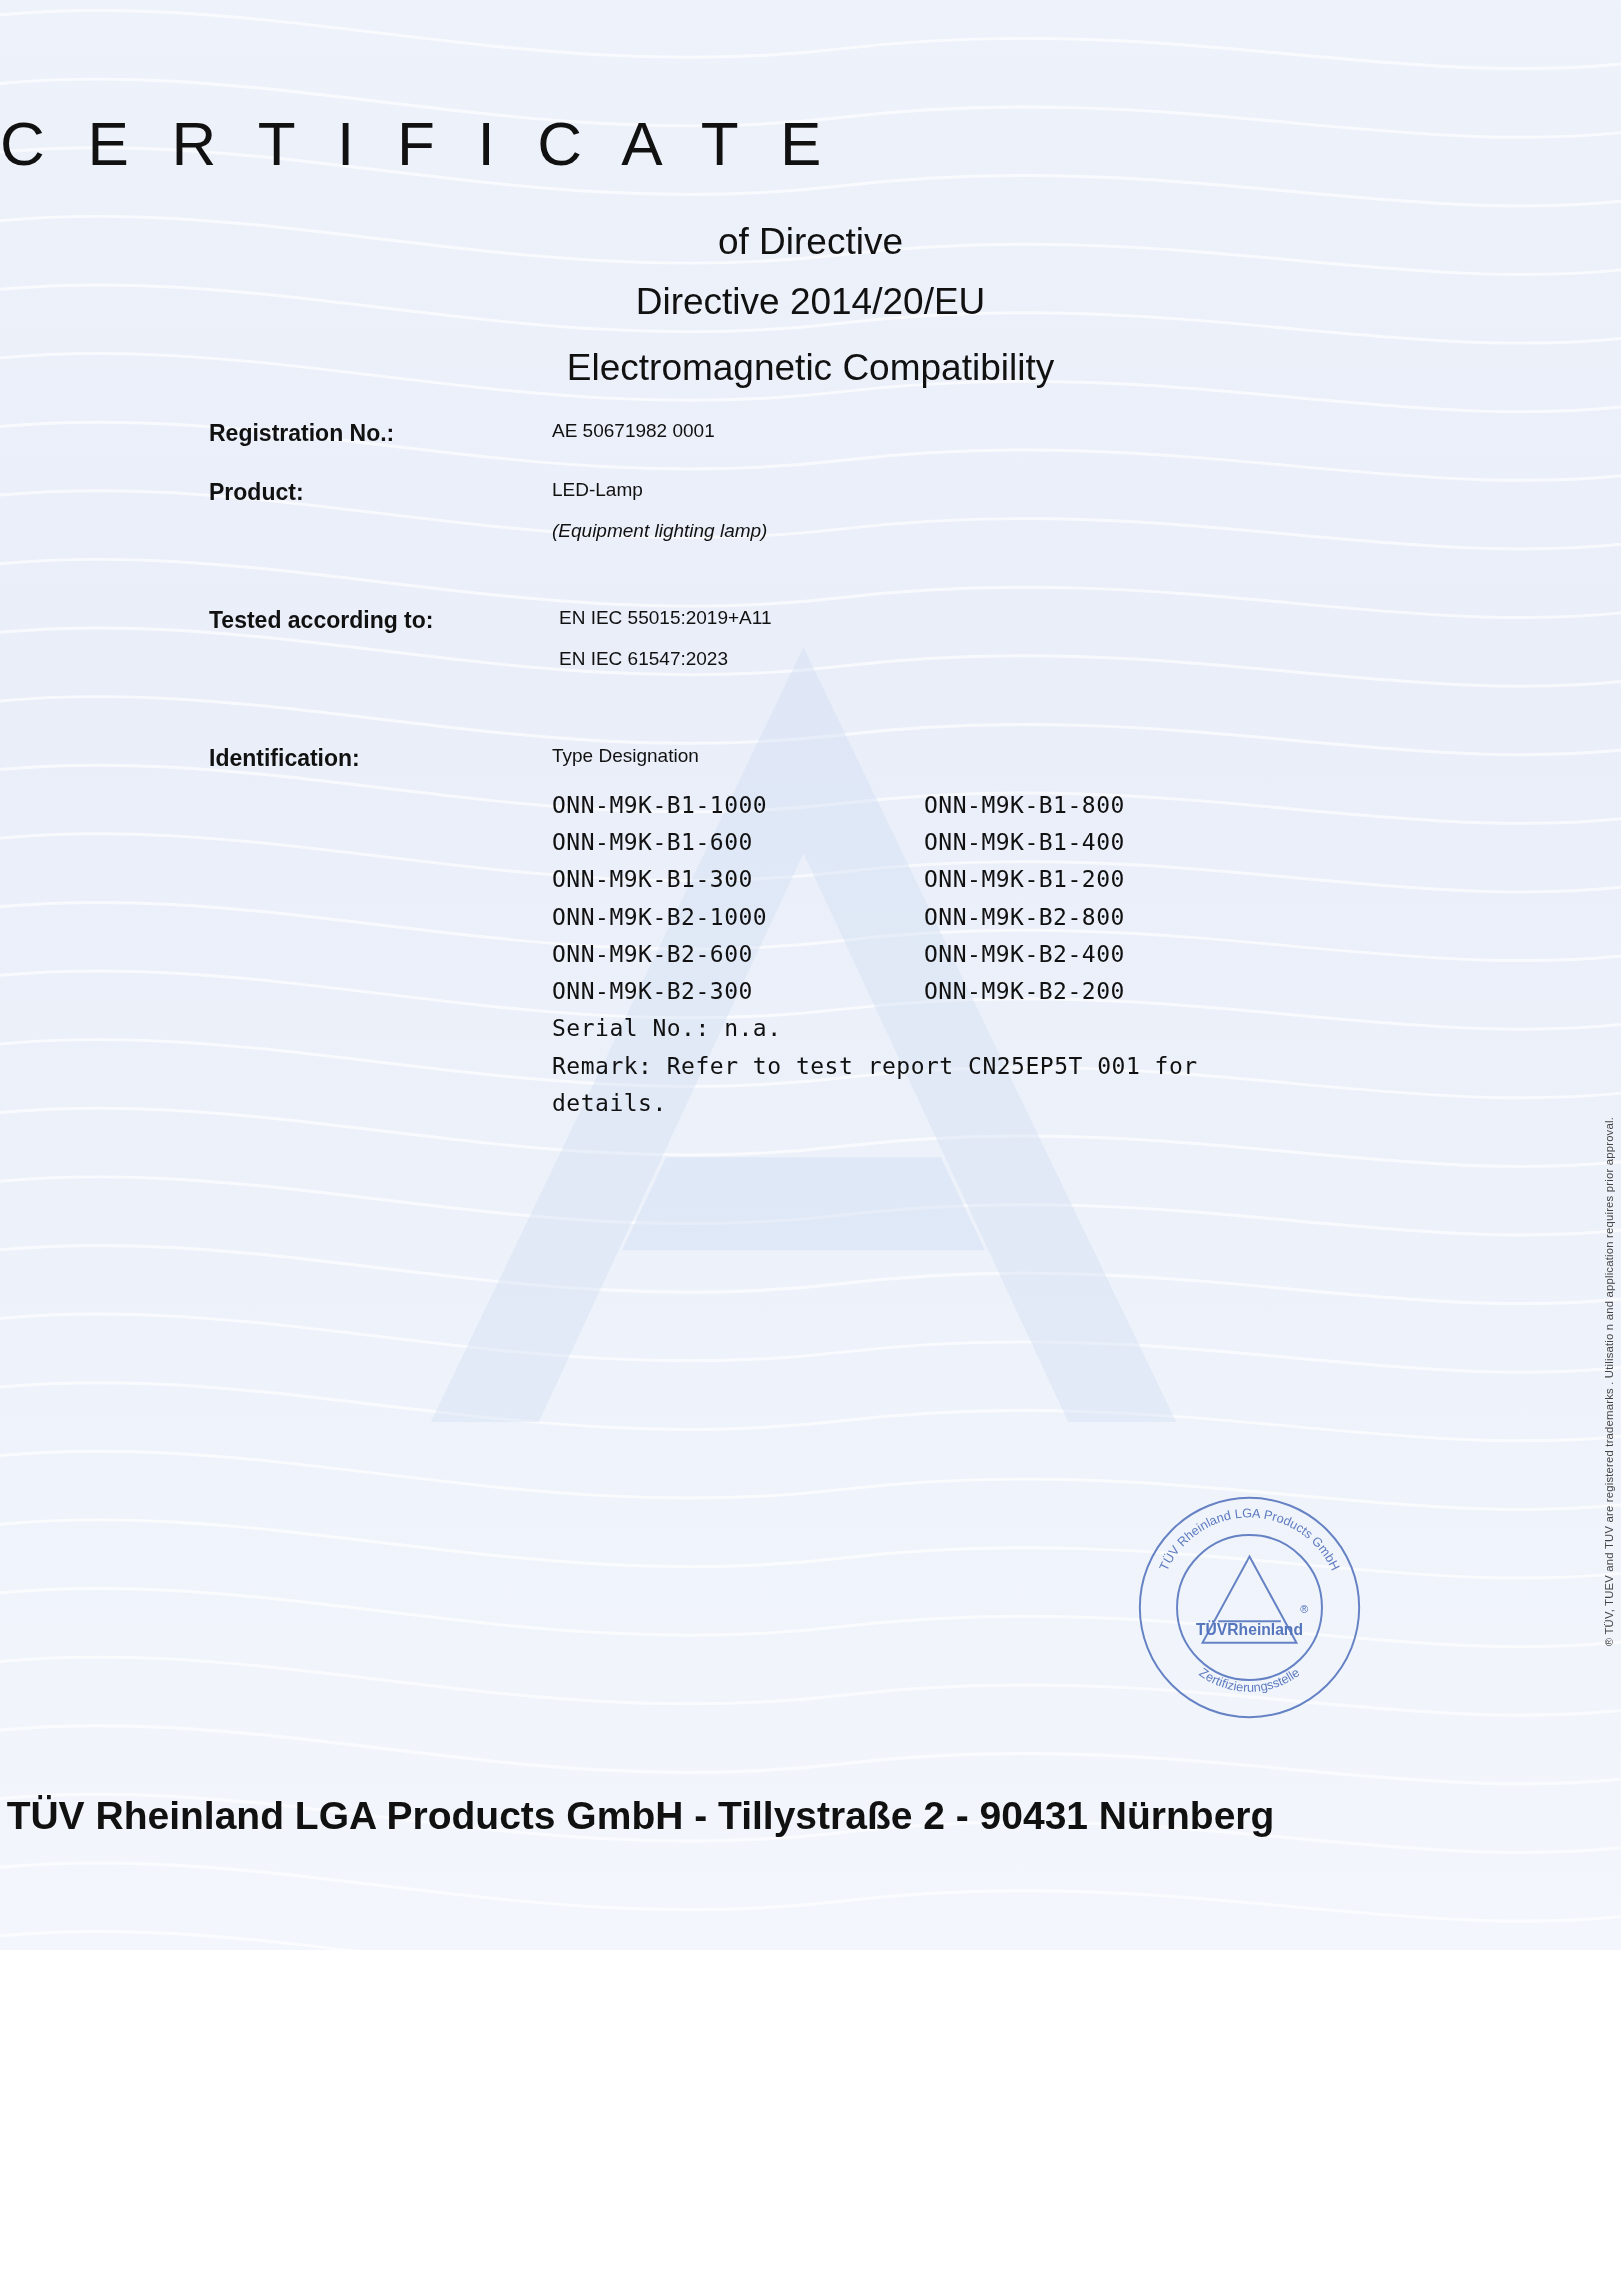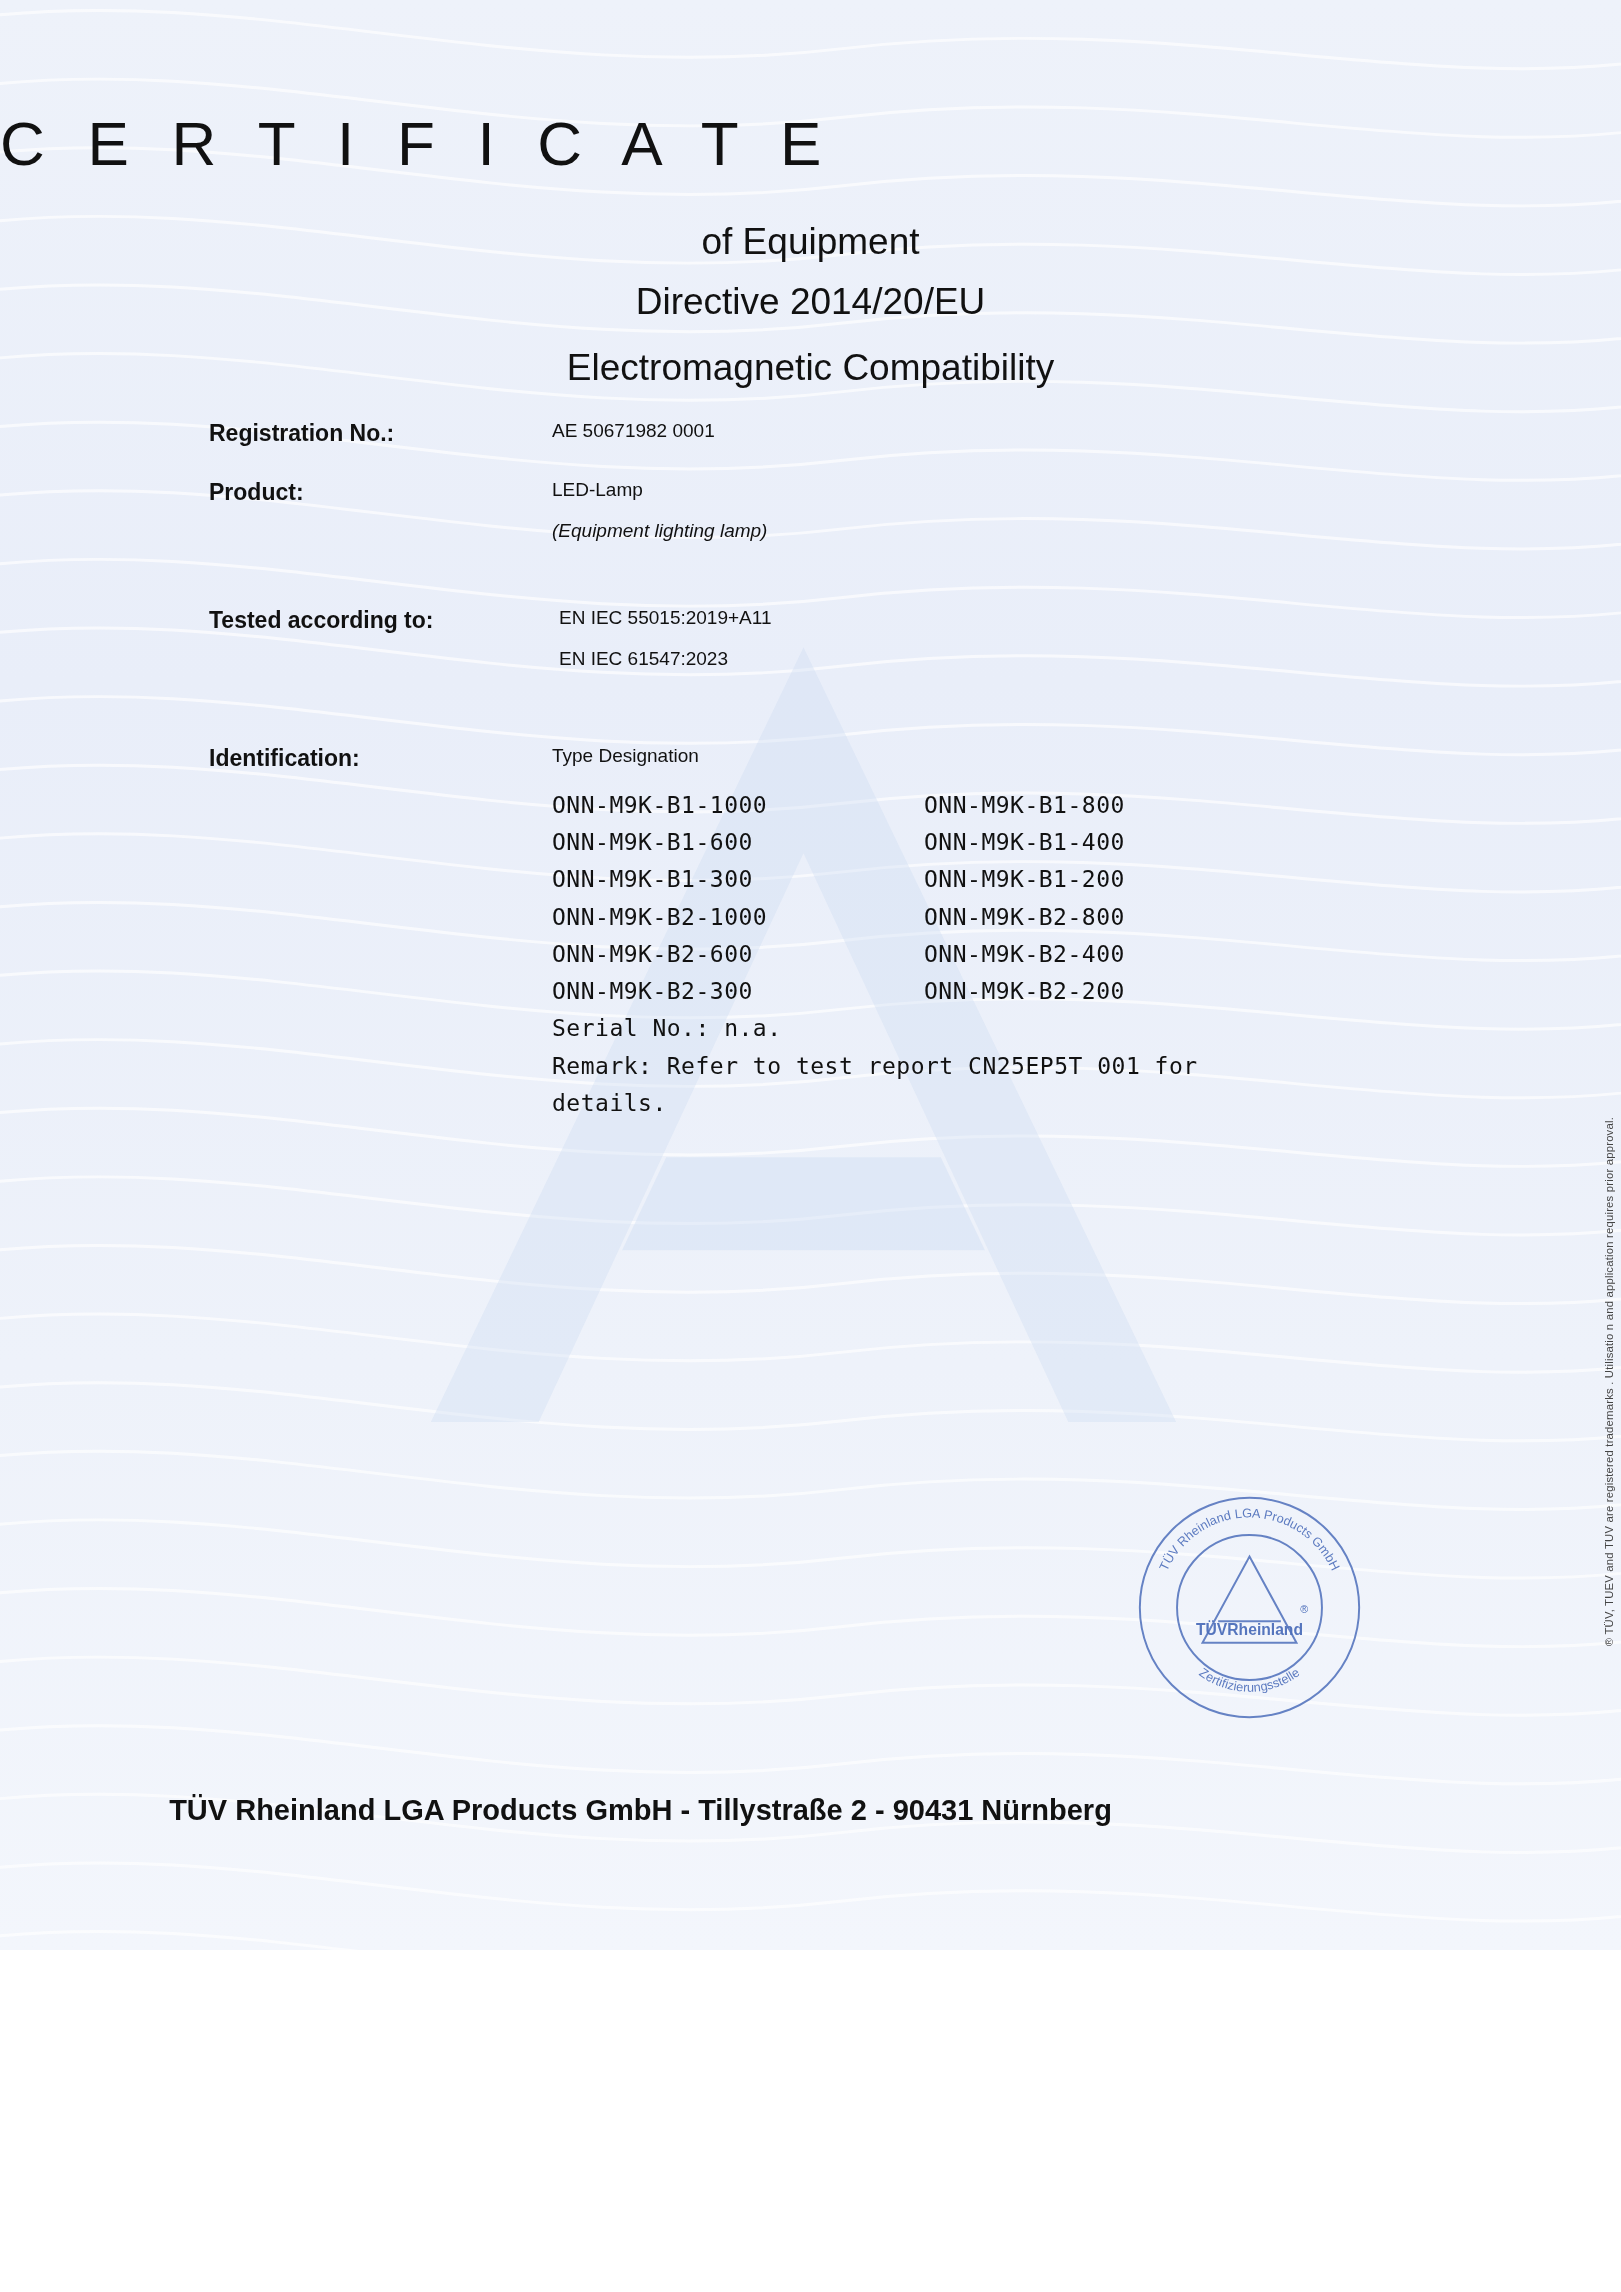--- a/index.html
+++ b/index.html
@@ -113,21 +113,21 @@
     white-space: nowrap;
     letter-spacing: 0.2px;
   }
   
   .address {
     position: absolute;
     left: 0;
     top: 1794px;
     width: 1340px;
     text-align: center;
-    font-size: 29px;
+    font-size: 39px;
     font-weight: bold;
     color: #111;
     padding-right: 59px;
     box-sizing: border-box;
   }
   
   .bottom {
     position: absolute;
     left: 0;
     top: 1950px;
@@ -178,21 +178,21 @@
     </svg>
 
     <svg class="big-tri" viewBox="0 0 780 880">
       <g fill="#cddcf2">
         <path d="M390 40 L770 830 L660 830 L390 250 L120 830 L10 830 Z" opacity="0.75"></path>
         <path d="M250 560 L530 560 L575 655 L205 655 Z" opacity="0.85"></path>
       </g>
     </svg>
 
     <div class="cert-title">C E R T I F I C A T E</div>
-    <div class="subtitle sub1">of Equipment</div>
+    <div class="subtitle sub1">of Directive</div>
     <div class="subtitle sub2">Directive 2014/20/EU</div>
     <div class="subtitle sub3">Electromagnetic Compatibility</div>
 
     <div class="field-label" style="top:420px">Registration No.:</div>
     <div class="field-value" style="top:420px">AE 50671982 0001</div>
 
     <div class="field-label" style="top:479px">Product:</div>
     <div class="field-value" style="top:479px">LED-Lamp</div>
     <div class="field-value italic" style="top:520px">(Equipment lighting lamp)</div>
 

